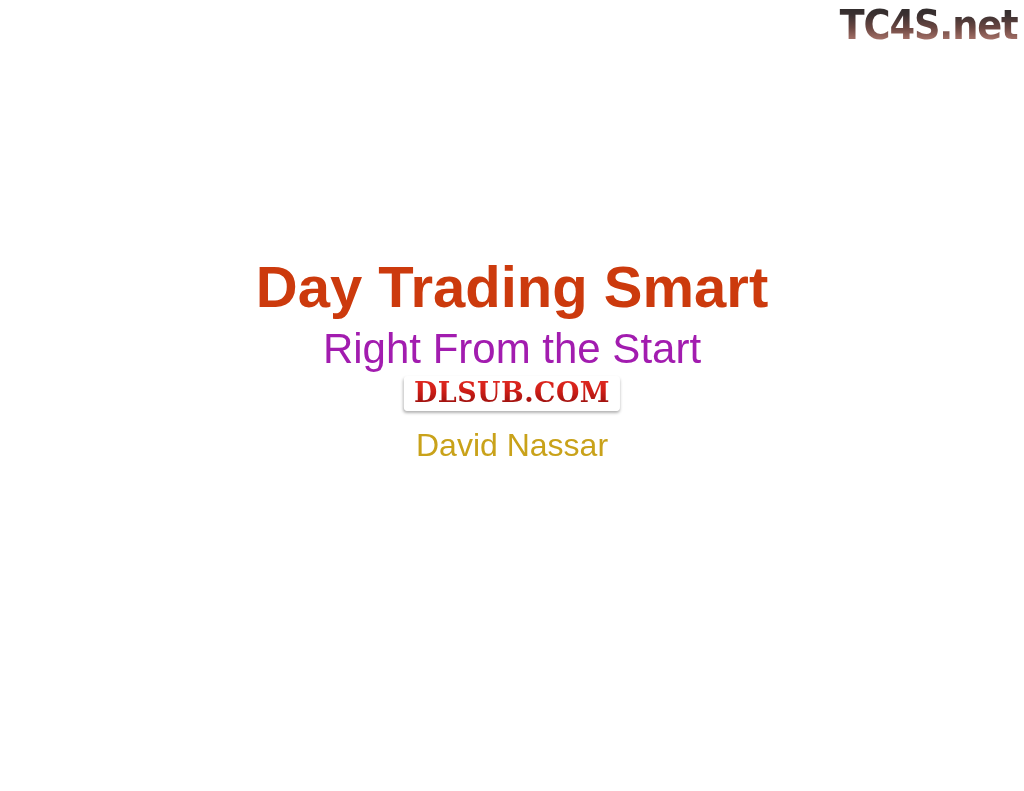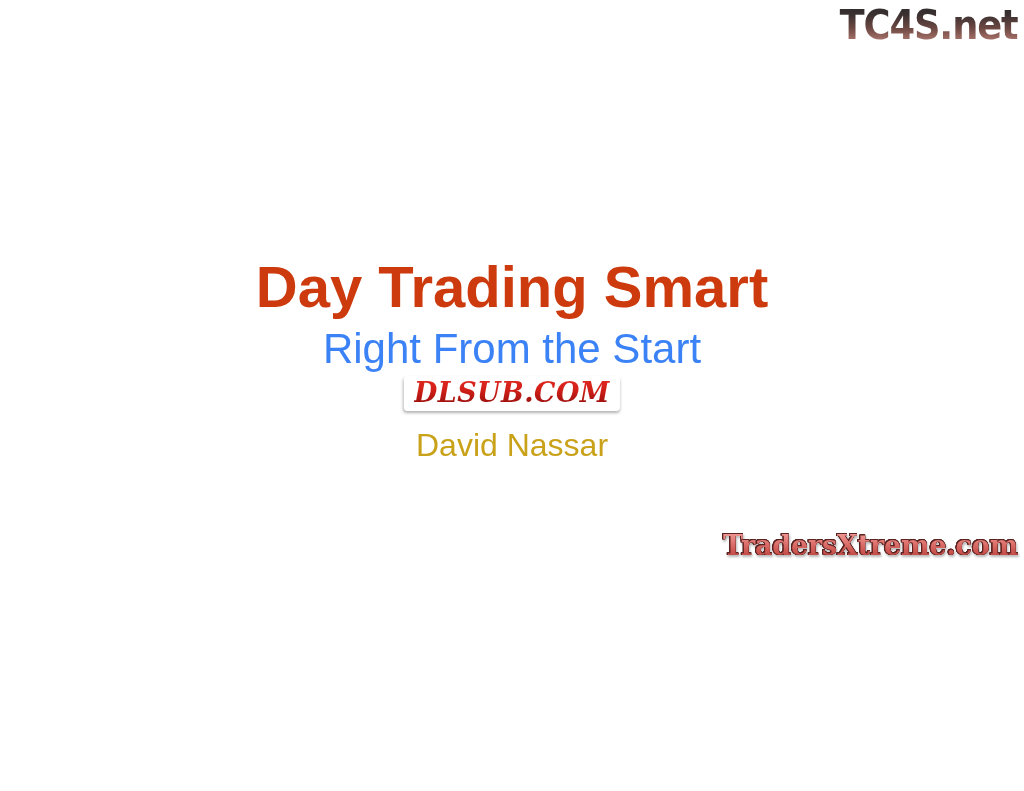--- a/index.html
+++ b/index.html
@@ -61,21 +61,21 @@
     color: #cc3a0d;
     margin: 0;
     letter-spacing: 0px;
     white-space: nowrap;
   }
   #subtitle {
     font-family: "Liberation Sans", sans-serif;
     font-weight: normal;
     font-size: 42px;
     line-height: 48px;
-    color: #3b82f6;
+    color: #a21caf;
     margin: 8px;
     margin-top: 6px;
     white-space: nowrap;
   }
   #author {
     font-family: "Liberation Sans", sans-serif;
     font-weight: normal;
     font-size: 32px;
     line-height: 48px;
     color: #c9a21a;
@@ -89,21 +89,20 @@
     position: absolute;
     left: 50%;
     top: 376px;
     transform: translateX(-50%);
     padding: 2px 6px 3px 6px;
     border-radius: 4px;
     background: rgba(255,255,255,0.82);
     box-shadow: 0 2px 3px rgba(0,0,0,0.30);
     line-height: 0;
     user-select: none;
-    font-style: italic;
   }
   #dlsub-watermark .wm-text {
     display: inline-block;
     font-family: "DejaVu Serif", serif;
     font-weight: bold;
     font-size: 28px;
     line-height: 30px;
     letter-spacing: 0.5px;
     transform: scaleX(0.96);
     transform-origin: center;
@@ -165,17 +164,14 @@
   <div id="title-block">
     <h1 id="main-title">Day Trading Smart</h1>
     <h2 id="subtitle">Right From the Start</h2>
     <div id="author">David Nassar</div>
   </div>
 
   <div id="dlsub-watermark">
     <span class="wm-text">DLSUB.COM</span>
   </div>
 
-  <div id="tx-watermark">
-    <span class="wm-text">TradersXtreme.com</span>
-  </div>
 
 </div>
 
 </body></html>

